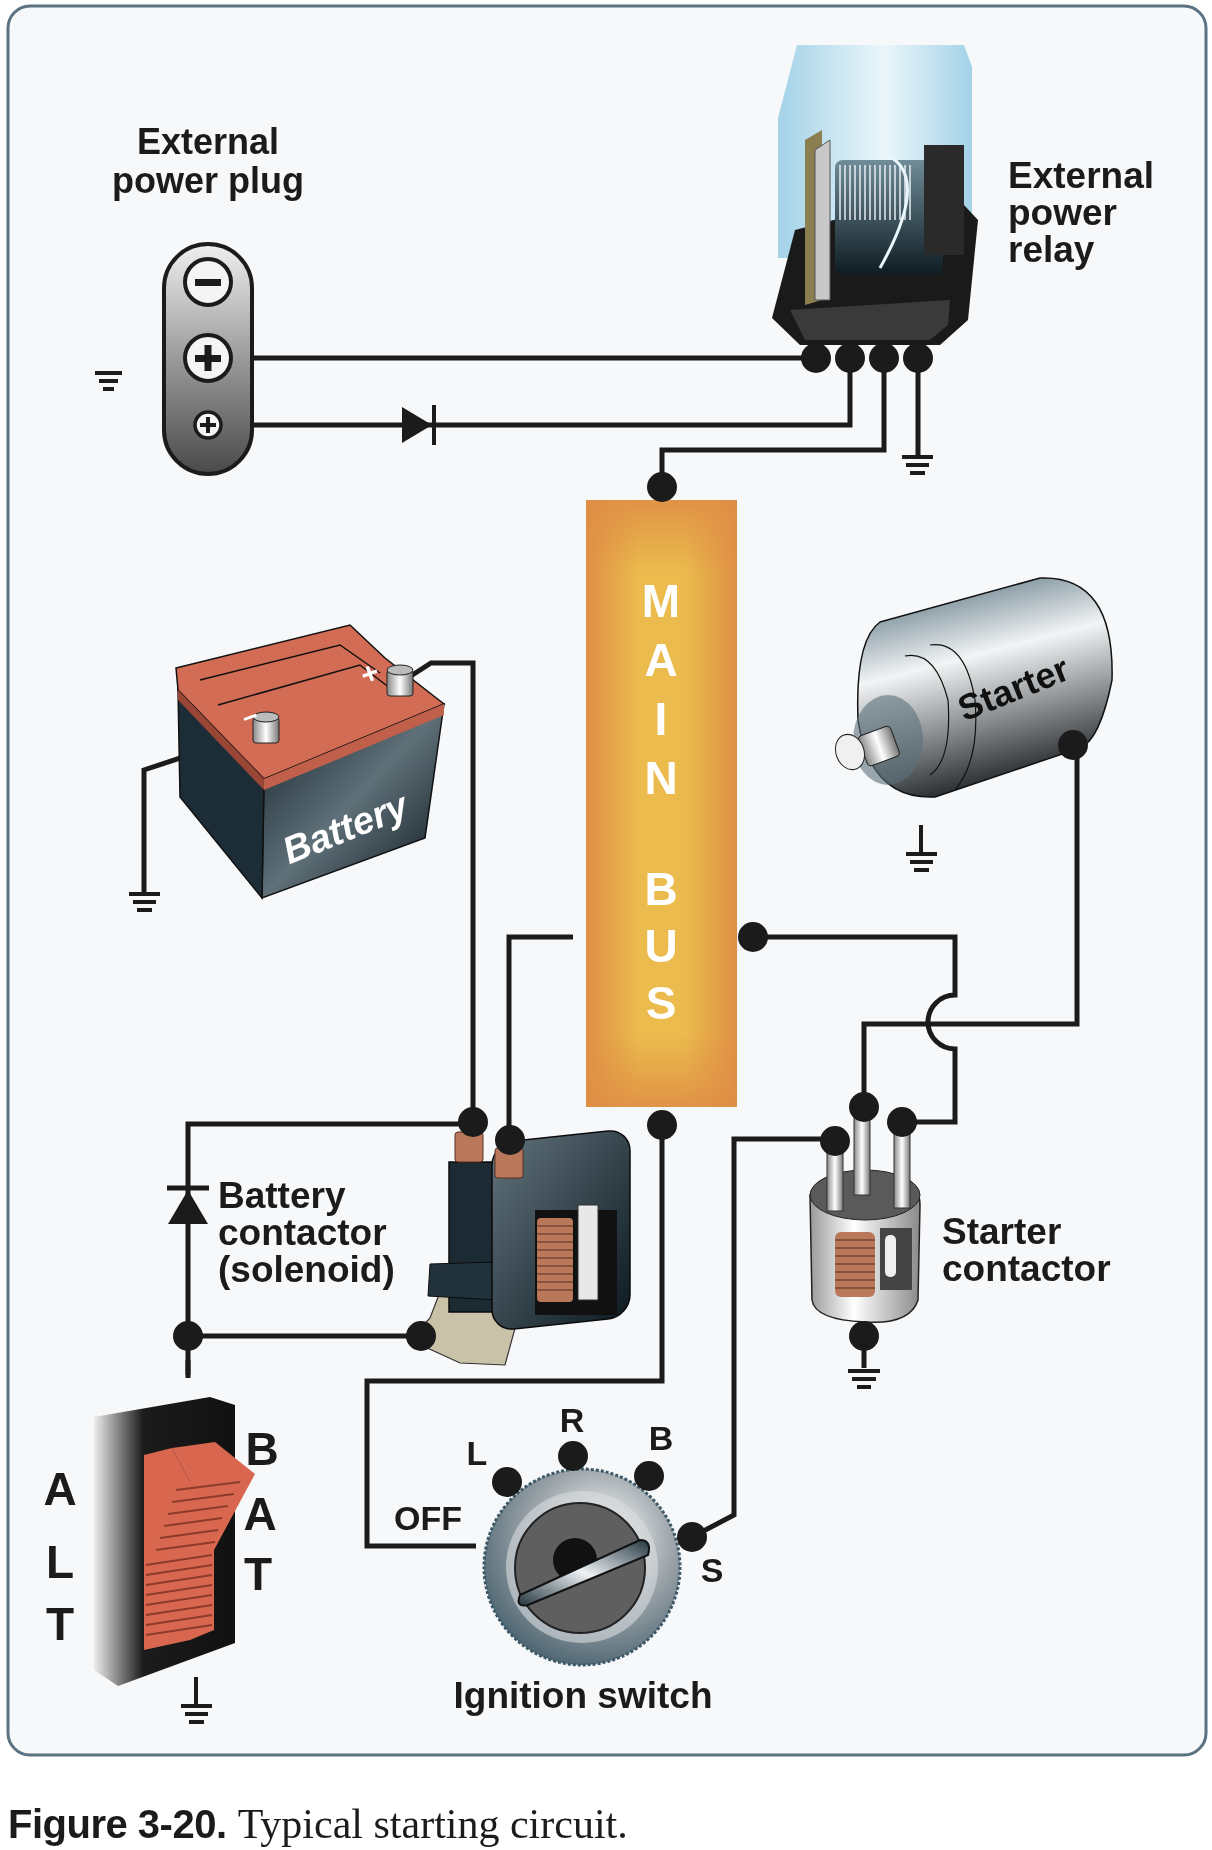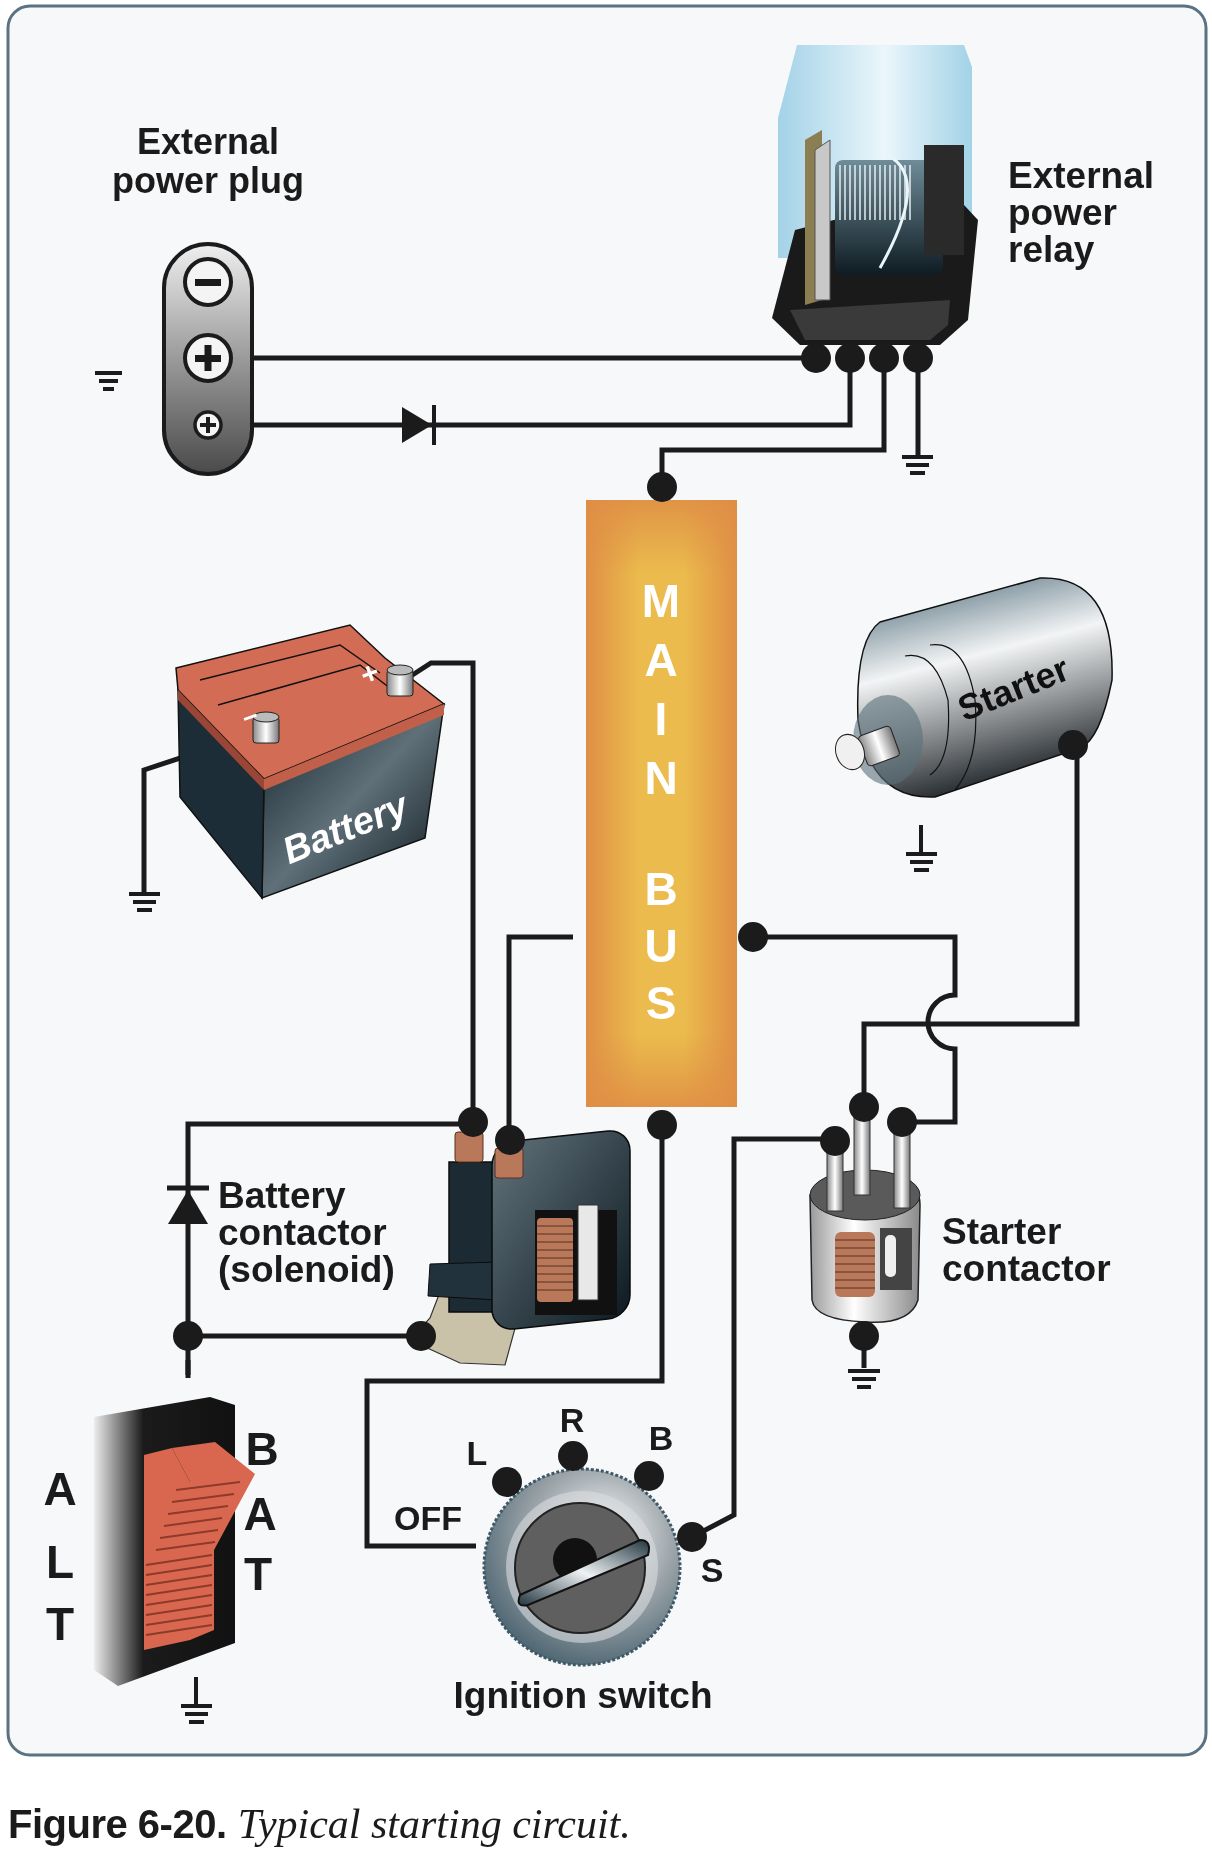--- a/index.html
+++ b/index.html
@@ -4,21 +4,21 @@
 <style>
   html, body { margin: 0; padding: 0; background: #ffffff; }
   body { width: 1212px; height: 1850px; position: relative; overflow: hidden; font-family: "Liberation Sans", sans-serif; }
   #diagram { position: absolute; left: 0; top: 0; }
   .lbl { font-family: "Liberation Sans", sans-serif; font-weight: bold; fill: #1b1b1b; }
   .wire { fill: none; stroke: #1b1b1b; stroke-width: 5; stroke-linejoin: miter; stroke-linecap: butt; }
   .dot { fill: #1b1b1b; }
   .gnd line { stroke: #1b1b1b; }
   #caption { position: absolute; left: 8px; top: 1800px; font-size: 40px; color: #1b1b1b; white-space: nowrap; }
   #caption .fig { font-family: "Liberation Sans", sans-serif; font-weight: bold; letter-spacing: -0.5px; }
-  #caption .desc { font-family: "Liberation Serif", serif; font-style: italic; font-size: 42px; text-align: center; }
+  #caption .desc { font-family: "Liberation Serif", serif; font-size: 42px; text-align: center; }
 </style>
 </head>
 <body>
 
 <svg id="diagram" width="1212" height="1850" viewBox="0 0 1212 1850" xmlns="http://www.w3.org/2000/svg">
   <defs>
     <linearGradient id="plugGrad" x1="0" y1="0" x2="0" y2="1">
       <stop offset="0" stop-color="#efefef"></stop>
       <stop offset="0.5" stop-color="#9a9a9a"></stop>
       <stop offset="1" stop-color="#4a4a4a"></stop>
@@ -380,15 +380,15 @@
     <text class="lbl" x="477" y="1465" font-size="34" text-anchor="middle">L</text>
     <text class="lbl" x="572" y="1432" font-size="34" text-anchor="middle">R</text>
     <text class="lbl" x="661" y="1450" font-size="34" text-anchor="middle">B</text>
     <text class="lbl" x="428" y="1530" font-size="34" text-anchor="middle">OFF</text>
     <text class="lbl" x="712" y="1582" font-size="34" text-anchor="middle">S</text>
     <text class="lbl" x="583" y="1708" font-size="37" text-anchor="middle">Ignition switch</text>
   </g>
 </svg>
 
 <div id="caption">
-  <span class="fig">Figure 6-20.</span>
+  <span class="fig">Figure 3-20.</span>
   <span class="desc">Typical starting circuit.</span>
 </div>
 
 </body></html>

